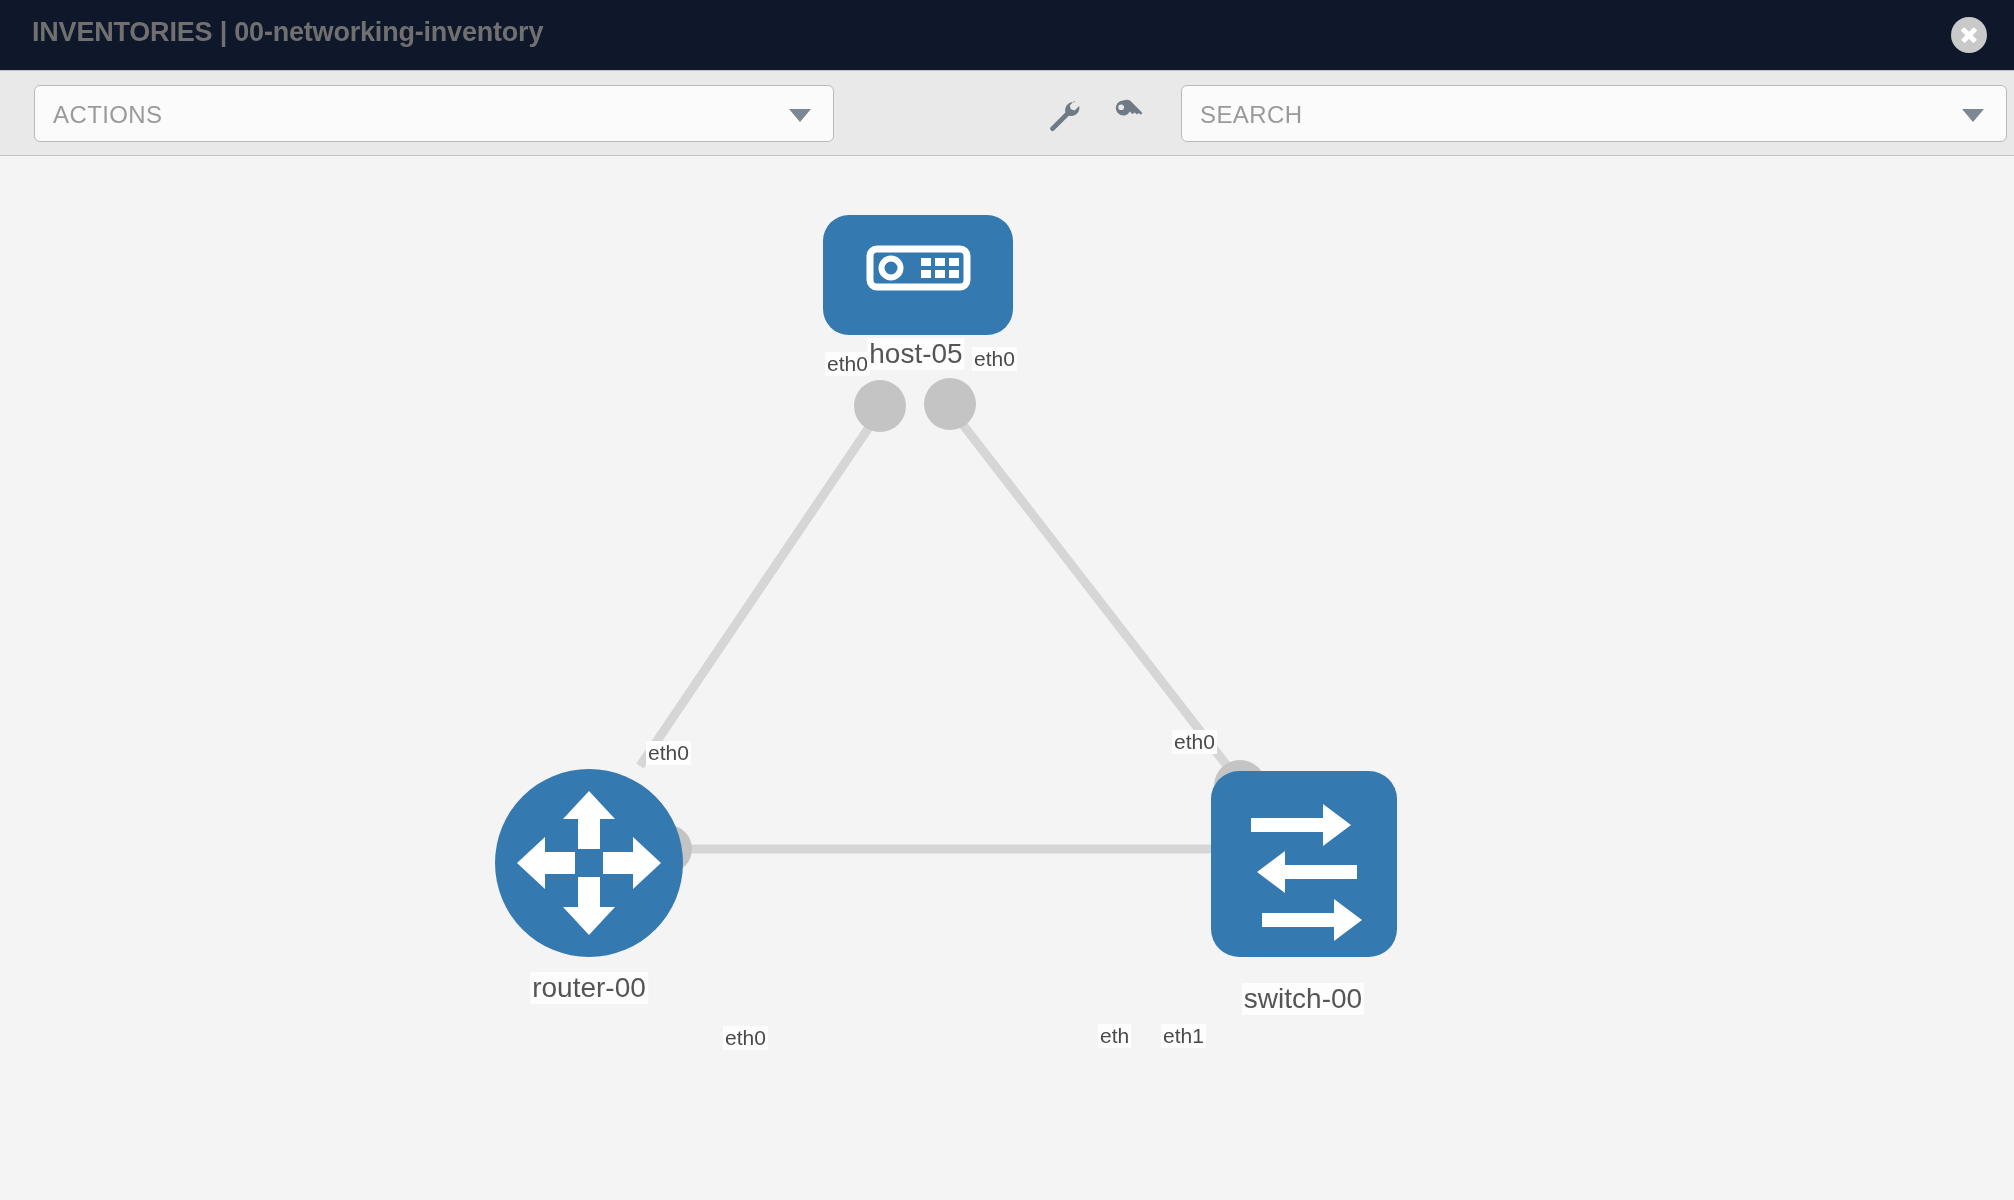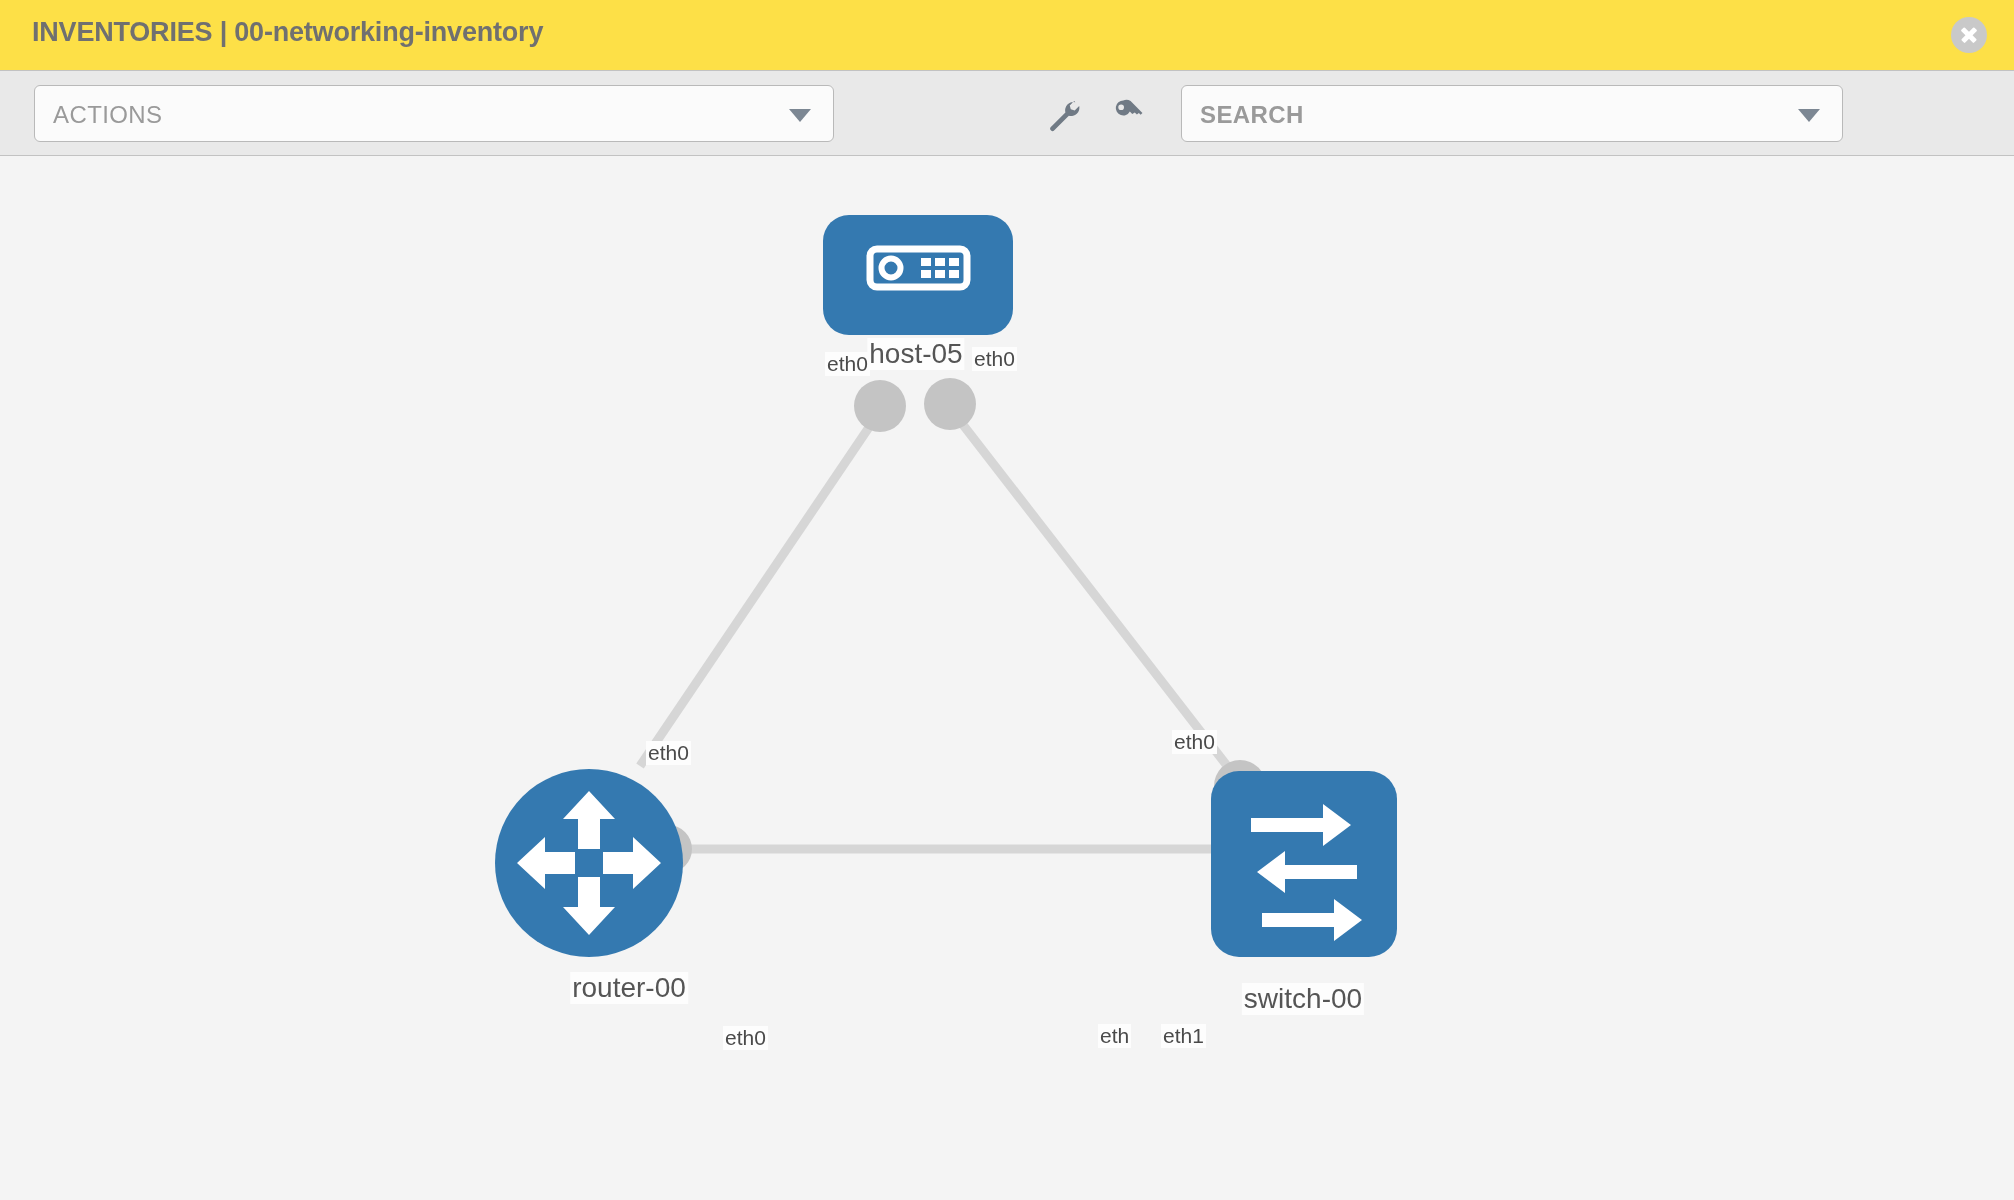--- a/index.html
+++ b/index.html
@@ -7,21 +7,21 @@
     width: 2014px; height: 1200px;
     font-family: "Liberation Sans", sans-serif;
     background: #ffffff;
     overflow: hidden;
   }
   #app { position: relative; width: 2014px; height: 1200px; }
 
   
   .header {
     position: absolute; left: 0; top: 0; width: 2014px; height: 84px;
-    background: #fde047;
+    background: #0f172a;
   }
   .header-title {
     position: absolute; left: 32px; top: 17px;
     font-size: 27px; font-weight: bold; color: #707070;
     letter-spacing: -0.2px; white-space: nowrap;
   }
   .close-btn {
     position: absolute; right: 27px; top: 17px;
     width: 36px; height: 36px; border-radius: 50%;
     background: #c9c9c9; cursor: pointer;
@@ -62,25 +62,24 @@
   .icon-btn {
     position: absolute; top: 14px; width: 58px; height: 57px;
     cursor: pointer;
   }
   .icon-btn svg { position: absolute; left: 50%; top: 50%; transform: translate(-50%,-50%); }
   .wrench-btn { left: 1034px; }
   .key-btn    { left: 1101px; }
 
   .search-box {
     position: absolute; left: 1181px; top: 14px;
-    width: 662px; height: 57px;
+    width: 826px; height: 57px;
     background: #fbfbfb;
     border: 1px solid #b9b9b9; border-radius: 6px;
     cursor: text;
-    font-weight: bold;
   }
   .search-label {
     position: absolute; left: 18px; top: 15px;
     font-size: 24px; color: #9a9a9a; letter-spacing: 0.4px;
   }
 
   
   .canvas {
     position: absolute; left: 0; top: 156px;
     width: 2014px; height: 1044px;
@@ -223,21 +222,21 @@
         <g fill="#ffffff">
           <path d="M1251 662 h72 v-14 l28 21 -28 21 v-14 h-72 z"></path>
           <path d="M1357 709 h-72 v-14 l-28 21 28 21 v-14 h72 z"></path>
           <path d="M1262 757 h72 v-14 l28 21 -28 21 v-14 h-72 z"></path>
           <path d="M1346 688 h-72 v-14 l-28 21 28 21 v-14 h72 z" opacity="0"></path>
         </g>
       </g>
     </svg>
 
     <div class="node-label" style="left:916px; top:182px;">host-05</div>
-    <div class="node-label" style="left:589px; top:816px;margin-left:40px;">router-00</div>
+    <div class="node-label" style="left:589px; top:816px;">router-00</div>
     <div class="node-label" style="left:1303px; top:816px;margin-top:11px;">switch-00</div>
 
     <div class="edge-label" style="left:825px; top:196px;">eth0</div>
     <div class="edge-label" style="left:972px; top:191px;">eth0</div>
     <div class="edge-label" style="left:646px; top:585px;">eth0</div>
     <div class="edge-label" style="left:1172px; top:574px;">eth0</div>
     <div class="edge-label" style="left:723px; top:870px;">eth0</div>
     <div class="edge-label" style="left:1098px; top:868px;">eth</div>
     <div class="edge-label" style="left:1117px; top:868px;margin-left:44px;">eth1</div>
 

